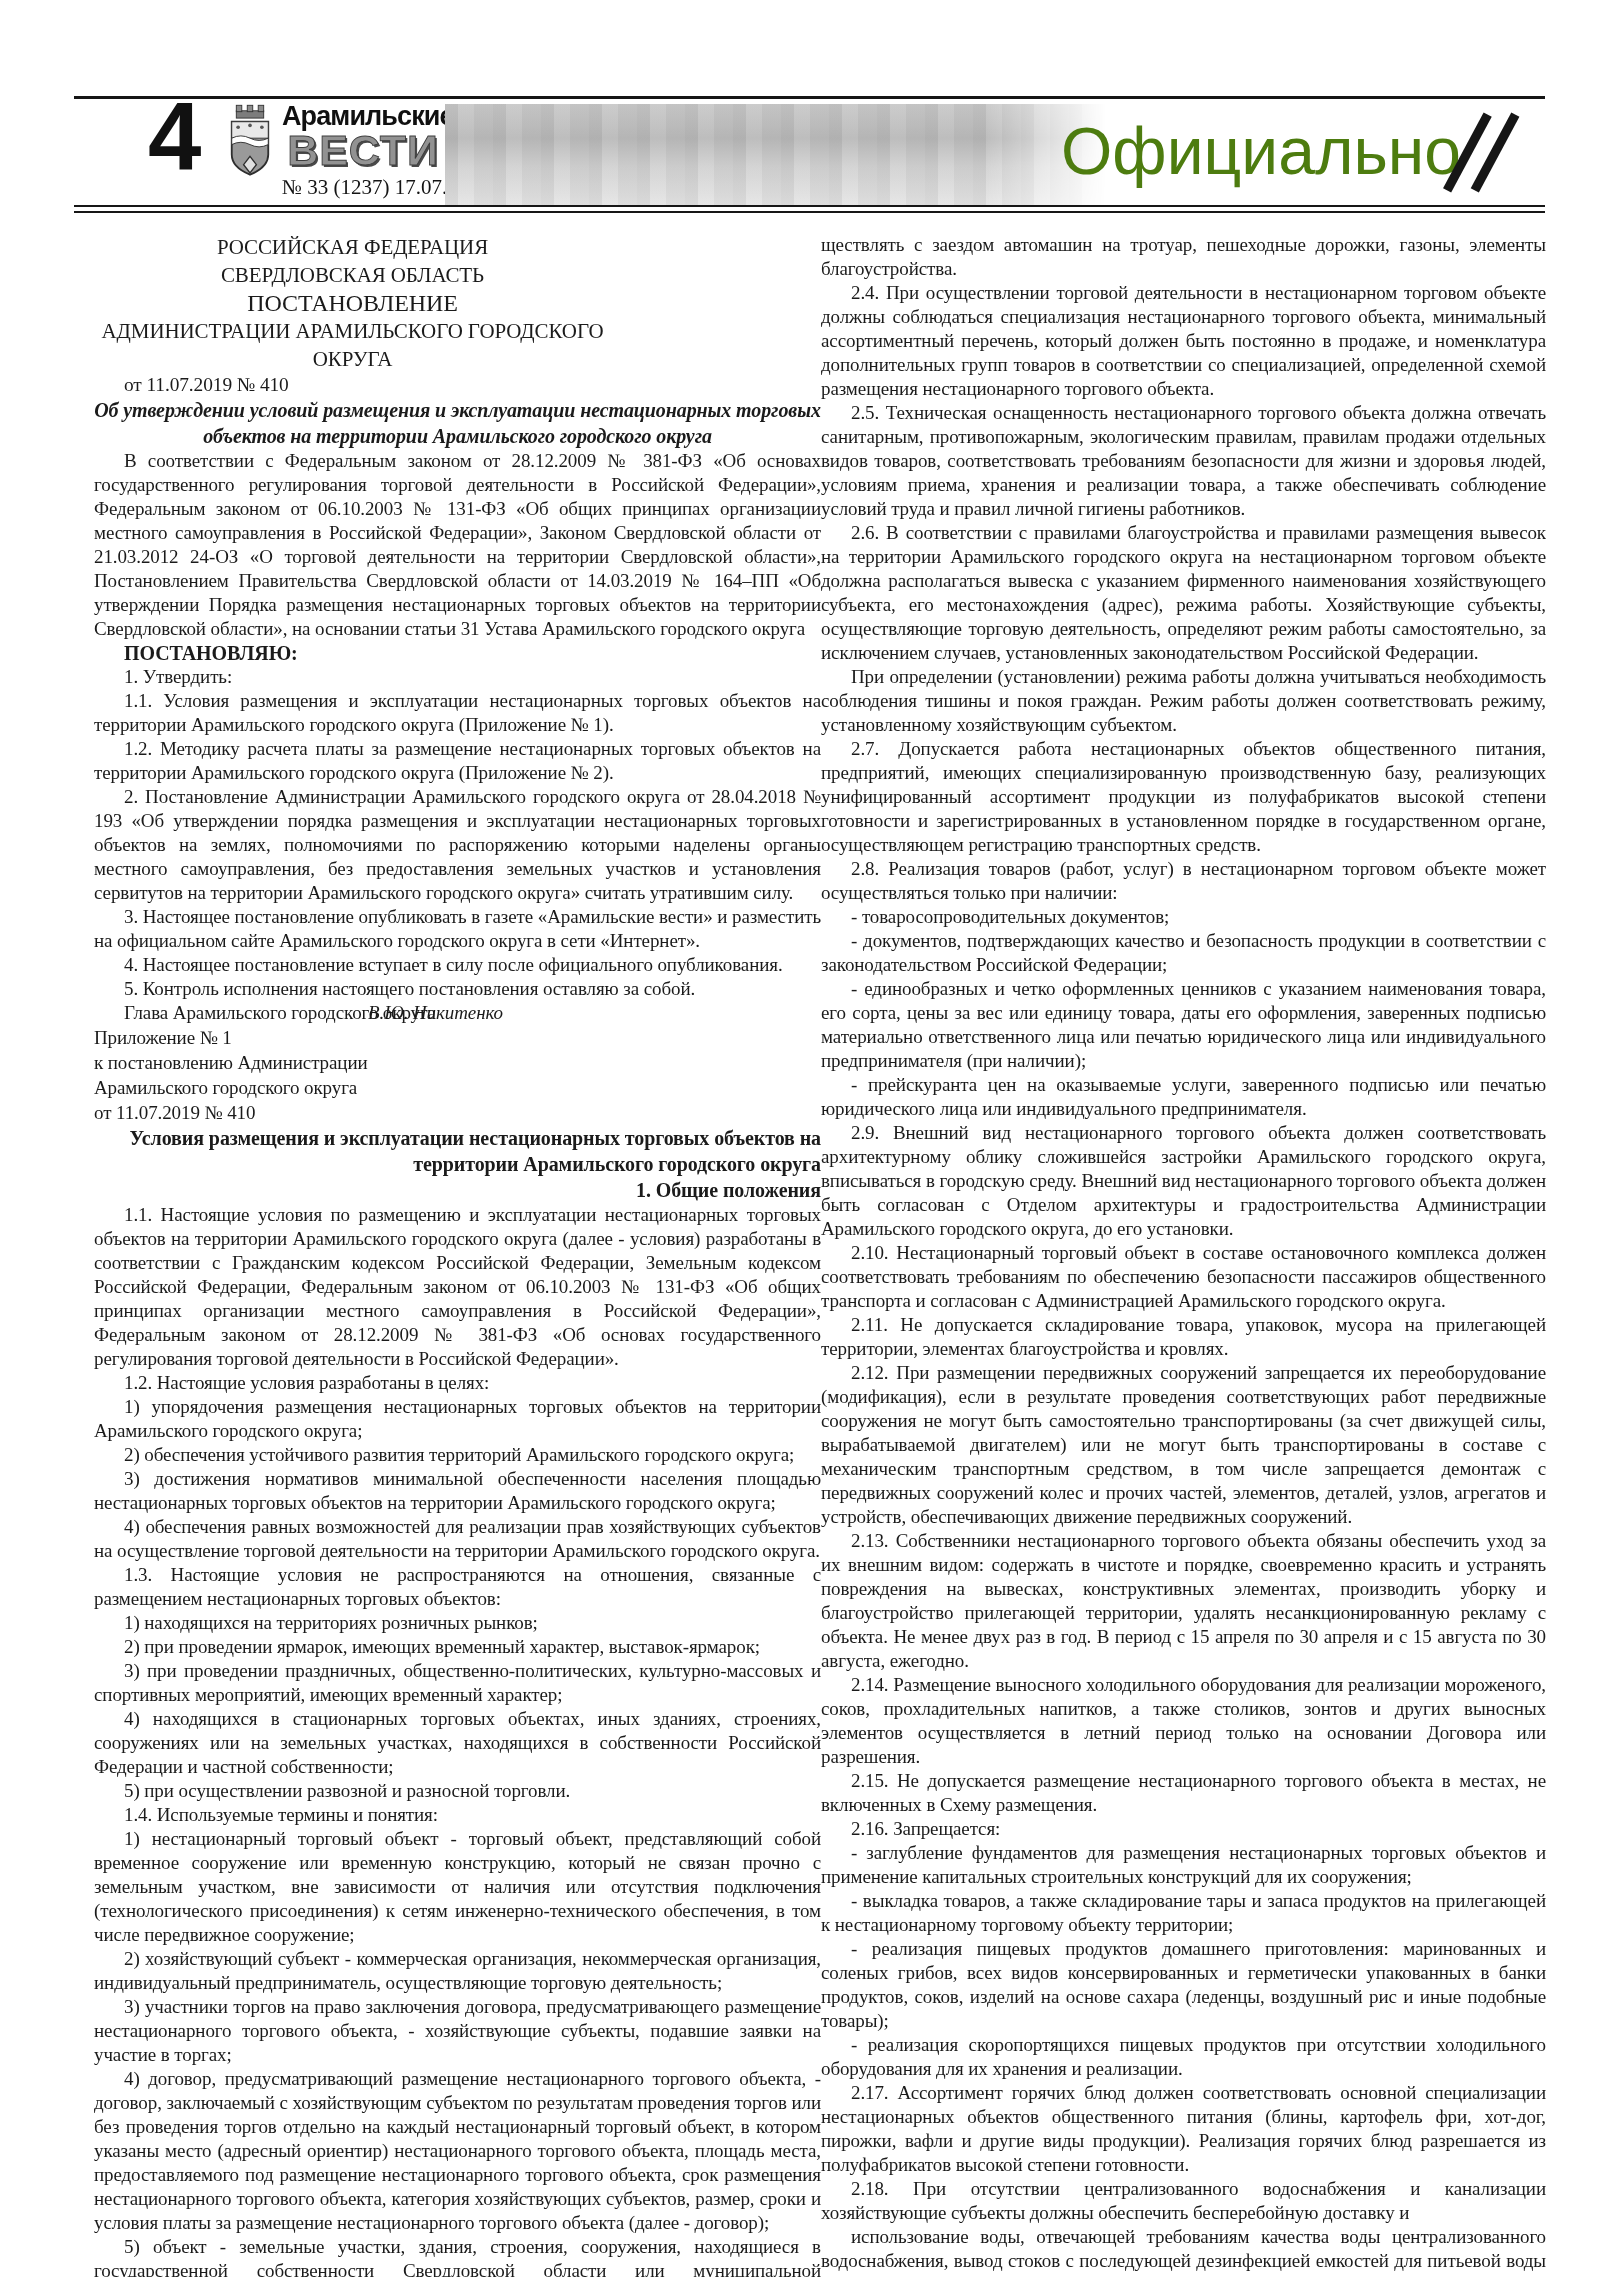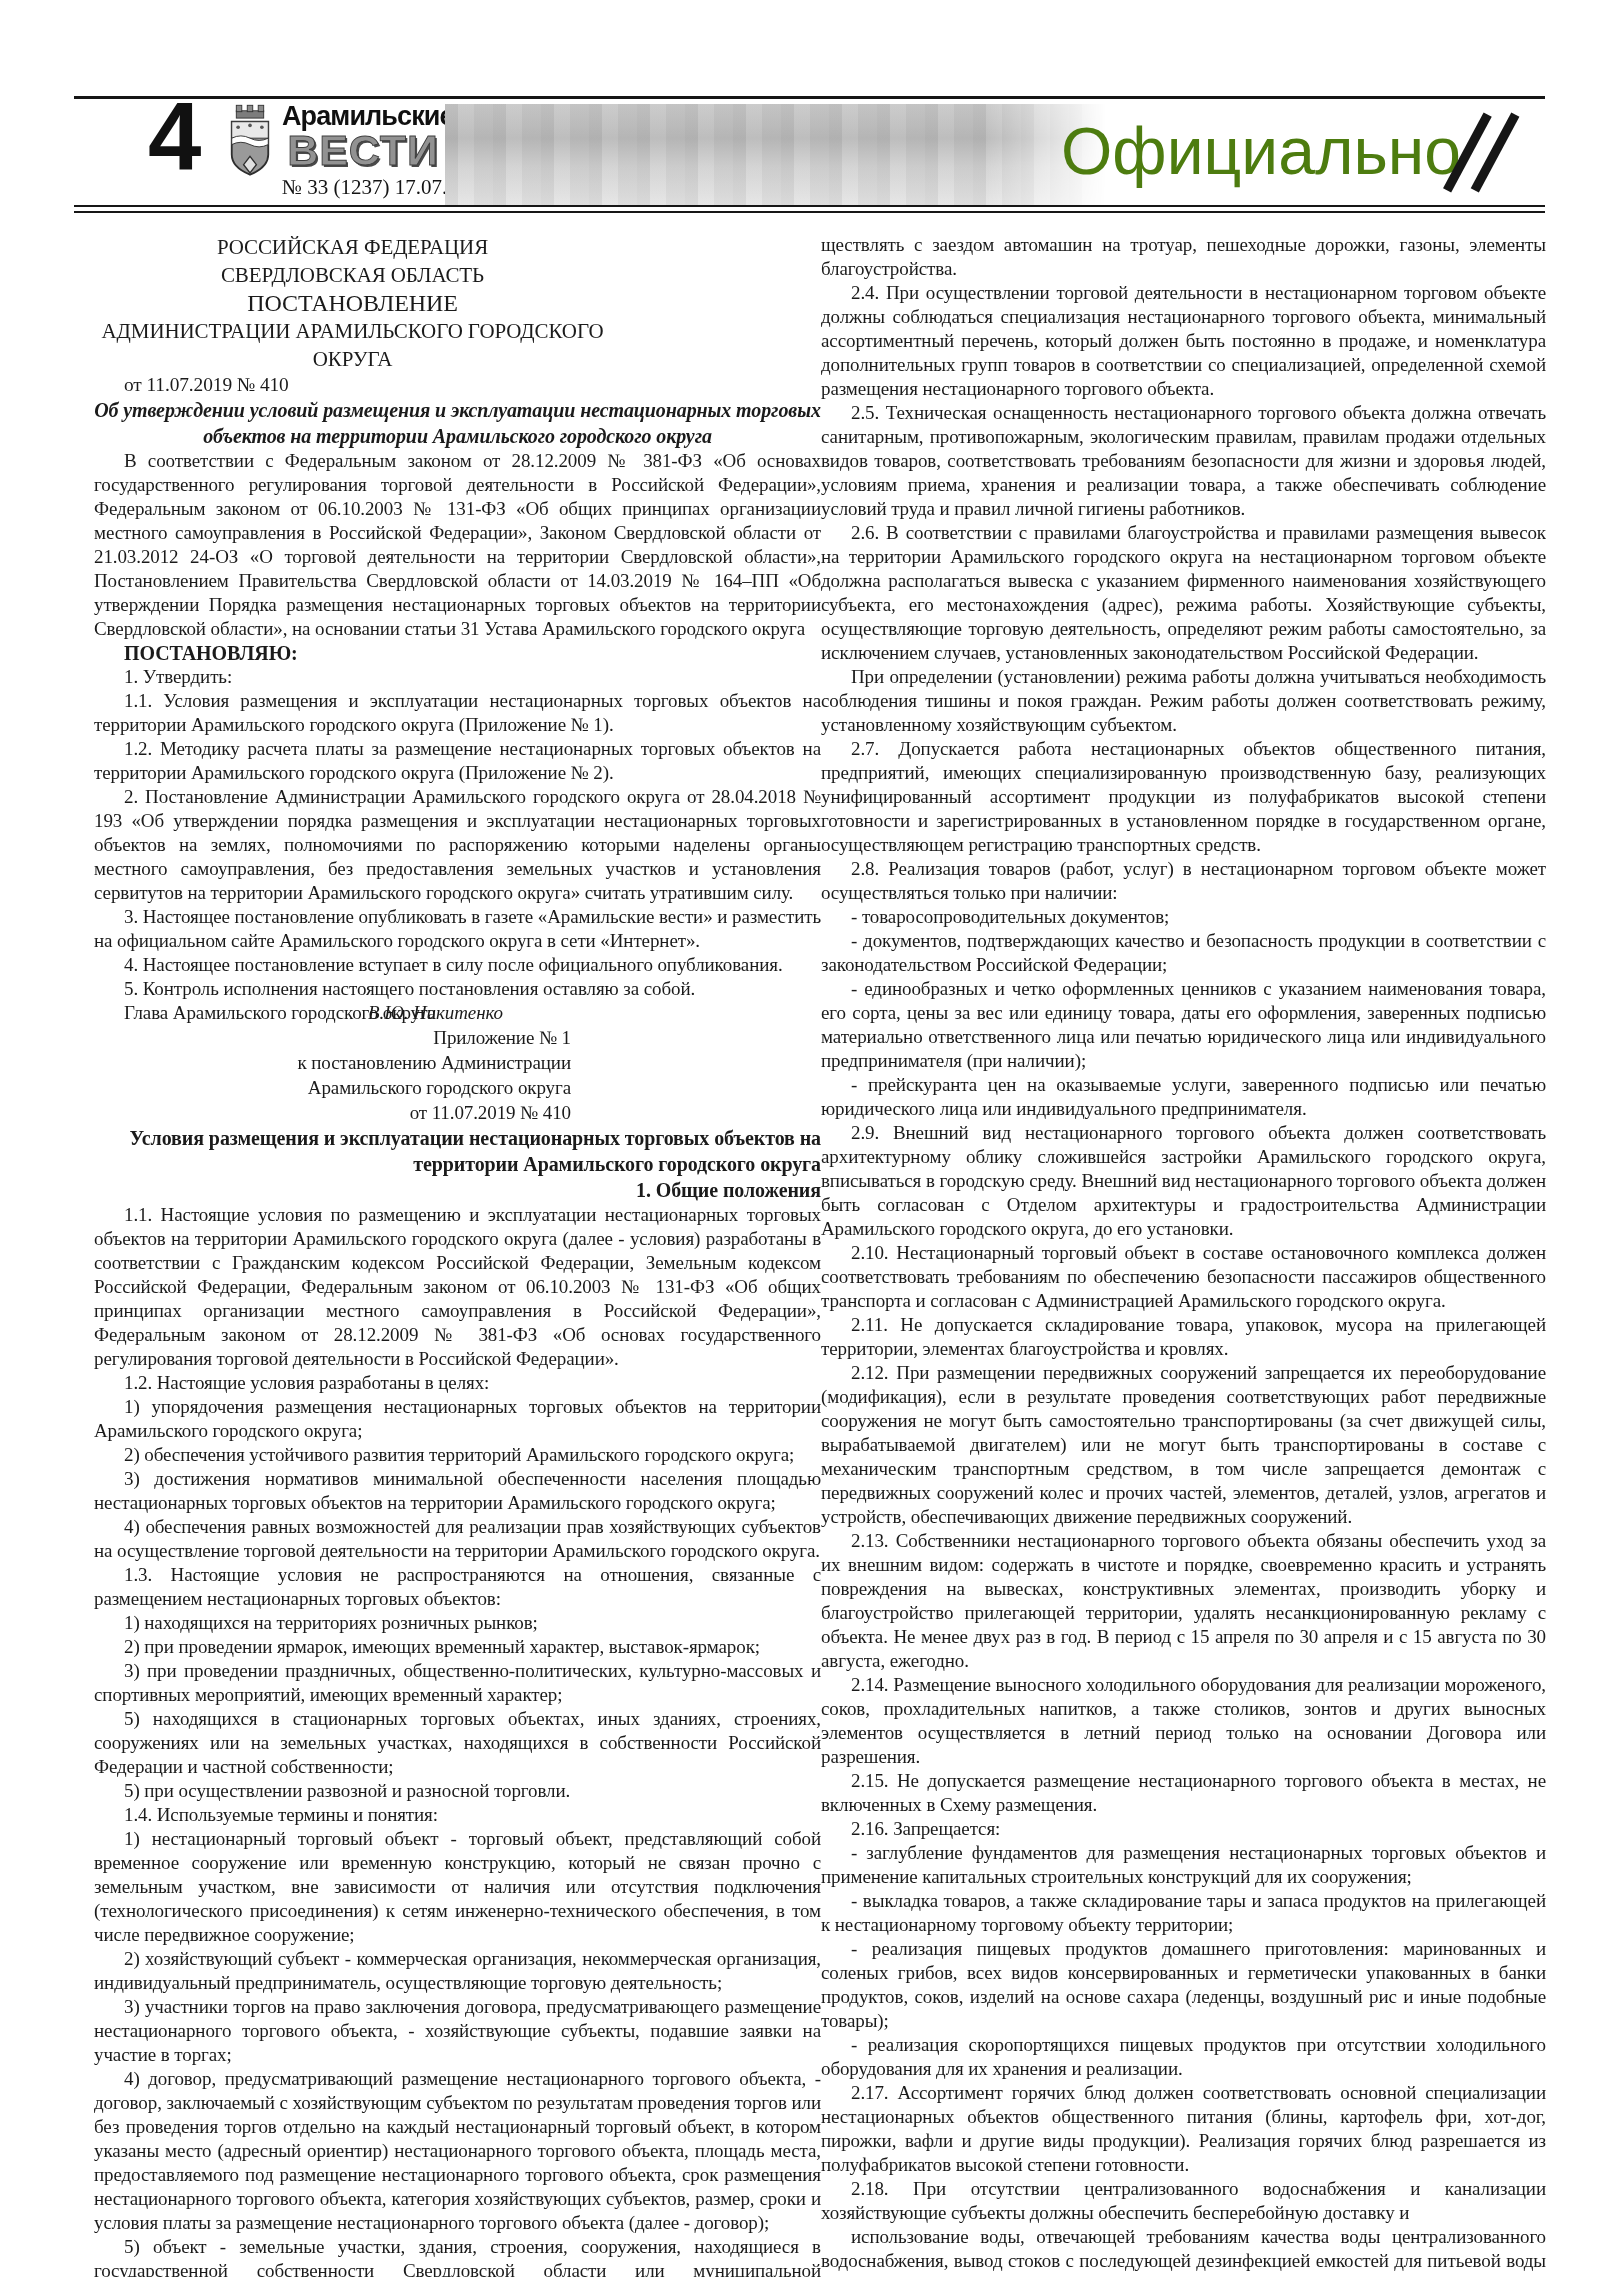--- a/index.html
+++ b/index.html
@@ -41,21 +41,21 @@
   .p-body{text-align:justify;text-indent:30px;}
   .p-cont{text-align:justify;text-indent:0;}
   .p-center {width:517px;text-align:center;font-size:21px;line-height:28px;}
   .p-centerb{width:517px;text-align:center;font-size:24px;line-height:28px;font-weight:normal;}
   .p-date{margin-top:48px;text-indent:30px;font-size:19.4px;}
   .p-title{margin:42px 3.7px 42px;text-align:center;font-weight:bold;font-style:italic;font-size:20px;line-height:26px;}
   .p-resolve{margin:26px 0 44px;text-indent:30px;font-weight:bold;font-size:20px;}
   .p-signature{position:relative;margin:33px 0 26px;}
   .sig-left{margin-left:30px;}
   .sig-right{position:absolute;left:274px;top:0;font-style:italic;}
-  .p-annex{width:477px;text-align:right;line-height:25px;}
+  .p-annex{width:477px;line-height:25px;}
   .p-heading{margin:35px 22px 31px;text-align:right;font-weight:bold;font-size:20px;line-height:26px;}
 </style>
 </head>
 <body>
 
 <div class="page">
 
   <div class="rule-top"></div>
 
   <div class="page-num">4</div>
@@ -119,21 +119,21 @@
       <p class="p-body">1.1. Настоящие условия по размещению и эксплуатации нестационарных торговых объектов на территории Арамильского городского округа (далее - условия) разработаны в соответствии с Гражданским кодексом Российской Федерации, Земельным кодексом Российской Федерации, Федеральным законом от 06.10.2003 № 131-ФЗ «Об общих принципах организации местного самоуправления в Российской Федерации», Федеральным законом от 28.12.2009 № 381-ФЗ «Об основах государственного регулирования торговой деятельности в Российской Федерации».</p>
       <p class="p-body">1.2. Настоящие условия разработаны в целях:</p>
       <p class="p-body">1) упорядочения размещения нестационарных торговых объектов на территории Арамильского городского округа;</p>
       <p class="p-body">2) обеспечения устойчивого развития территорий Арамильского городского округа;</p>
       <p class="p-body">3) достижения нормативов минимальной обеспеченности населения площадью нестационарных торговых объектов на территории Арамильского городского округа;</p>
       <p class="p-body">4) обеспечения равных возможностей для реализации прав хозяйствующих субъектов на осуществление торговой деятельности на территории Арамильского городского округа.</p>
       <p class="p-body">1.3. Настоящие условия не распространяются на отношения, связанные с размещением нестационарных торговых объектов:</p>
       <p class="p-body">1) находящихся на территориях розничных рынков;</p>
       <p class="p-body">2) при проведении ярмарок, имеющих временный характер, выставок-ярмарок;</p>
       <p class="p-body">3) при проведении праздничных, общественно-политических, культурно-массовых и спортивных мероприятий, имеющих временный характер;</p>
-      <p class="p-body">5) находящихся в стационарных торговых объектах, иных зданиях, строениях, сооружениях или на земельных участках, находящихся в собственности Российской Федерации и частной собственности;</p>
+      <p class="p-body">4) находящихся в стационарных торговых объектах, иных зданиях, строениях, сооружениях или на земельных участках, находящихся в собственности Российской Федерации и частной собственности;</p>
       <p class="p-body">5) при осуществлении развозной и разносной торговли.</p>
       <p class="p-body">1.4. Используемые термины и понятия:</p>
       <p class="p-body">1) нестационарный торговый объект - торговый объект, представляющий собой временное сооружение или временную конструкцию, который не связан прочно с земельным участком, вне зависимости от наличия или отсутствия подключения (технологического присоединения) к сетям инженерно-технического обеспечения, в том числе передвижное сооружение;</p>
       <p class="p-body">2) хозяйствующий субъект - коммерческая организация, некоммерческая организация, индивидуальный предприниматель, осуществляющие торговую деятельность;</p>
       <p class="p-body">3) участники торгов на право заключения договора, предусматривающего размещение нестационарного торгового объекта, - хозяйствующие субъекты, подавшие заявки на участие в торгах;</p>
       <p class="p-body">4) договор, предусматривающий размещение нестационарного торгового объекта, - договор, заключаемый с хозяйствующим субъектом по результатам проведения торгов или без проведения торгов отдельно на каждый нестационарный торговый объект, в котором указаны место (адресный ориентир) нестационарного торгового объекта, площадь места, предоставляемого под размещение нестационарного торгового объекта, срок размещения нестационарного торгового объекта, категория хозяйствующих субъектов, размер, сроки и условия платы за размещение нестационарного торгового объекта (далее - договор);</p>
       <p class="p-body">5) объект - земельные участки, здания, строения, сооружения, находящиеся в государственной собственности Свердловской области или муниципальной собственности, земельные участки, государственная собственность на которые не разграничена.</p>
     </div>
   <div class="col col-right">
       <p class="p-cont">ществлять с заездом автомашин на тротуар, пешеходные дорожки, газоны, элементы благоустройства.</p>

